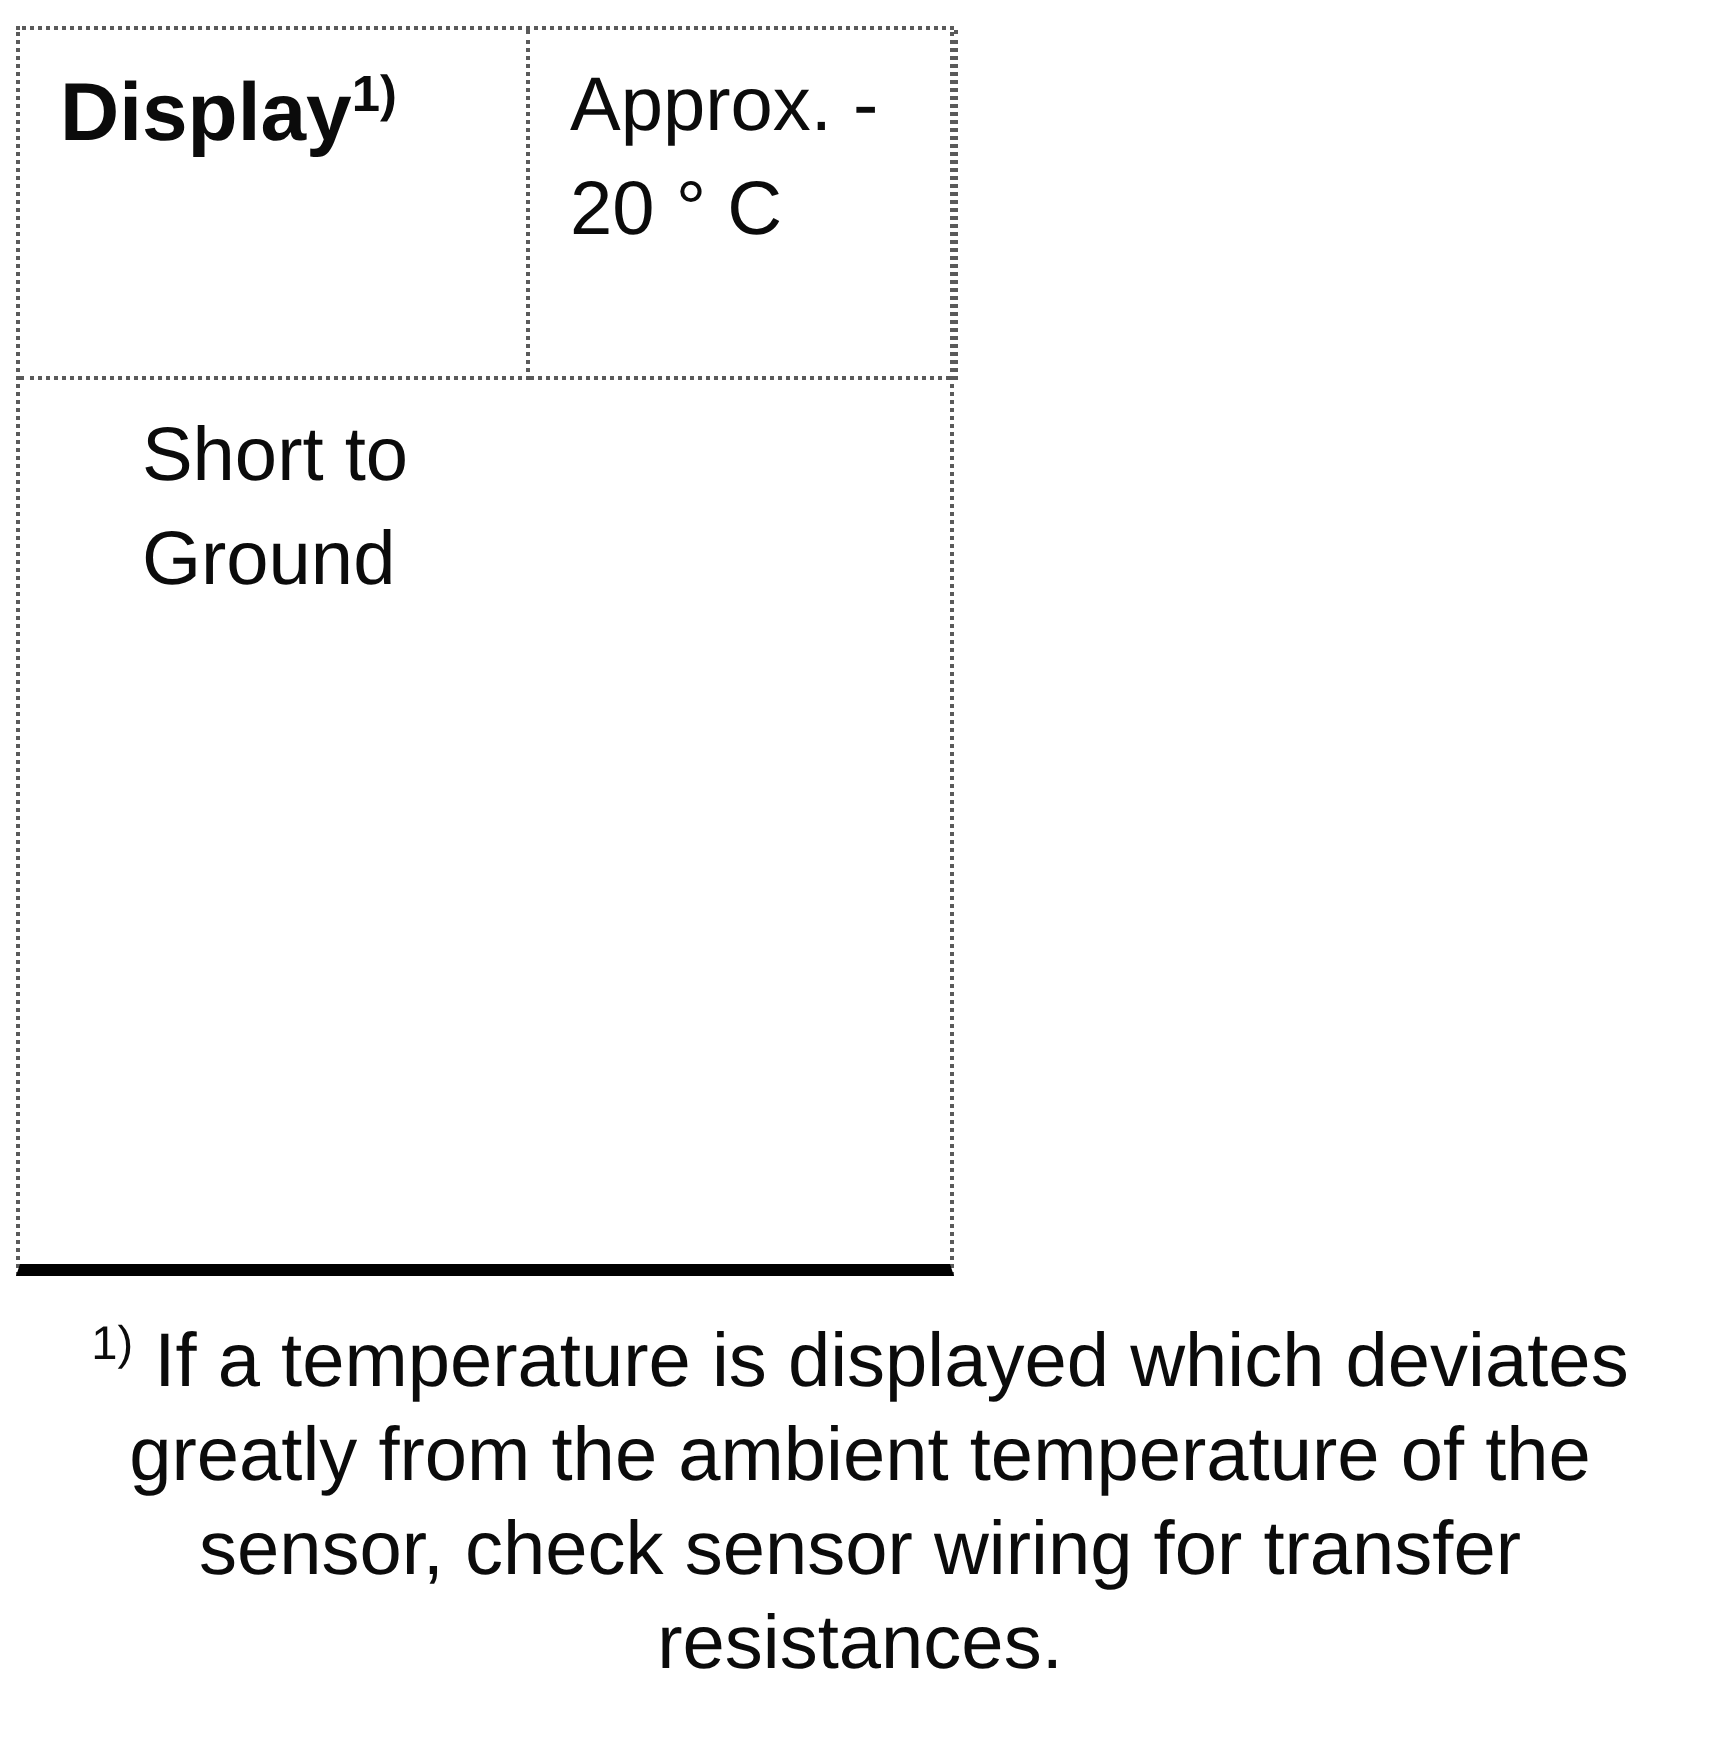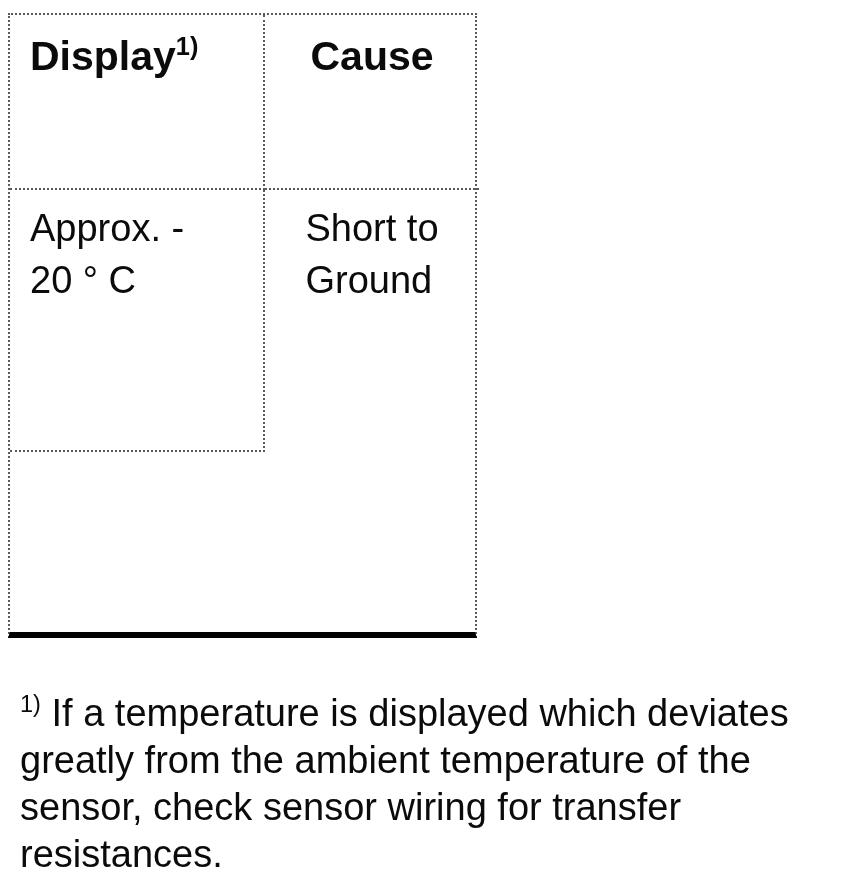--- a/index.html
+++ b/index.html
@@ -65,42 +65,40 @@
   }
   sup.marker {
     font-size: 0.62em;
     vertical-align: super;
     line-height: 0;
   }
   
   .footnote {
     position: absolute;
     left: 20px;
-    top: 690px;
+    top: 658px;
     width: 820px;
     font-size: 38px;
     line-height: 47px;
     color: #0b0b0b;
+    text-align: center;
   }
   .footnote .fn-text {
     white-space: pre-line;
   }
 </style>
 </head>
 <body>
 
 <div class="page">
 
   <div class="ttable">
 
     <div class="cell col1 head hb">
       <span>Display</span><sup class="marker">1)</sup>
-    </div>
-    <div class="cell col2 head hb">
-      <span>Cause</span>
     </div>
 
     <div class="cell col1 hb">
       <span class="body-text">Approx. -
 20 ° C</span>
     </div>
 
     <div class="cell col2">
       <span class="body-text left-block">Short to
 Ground</span>

